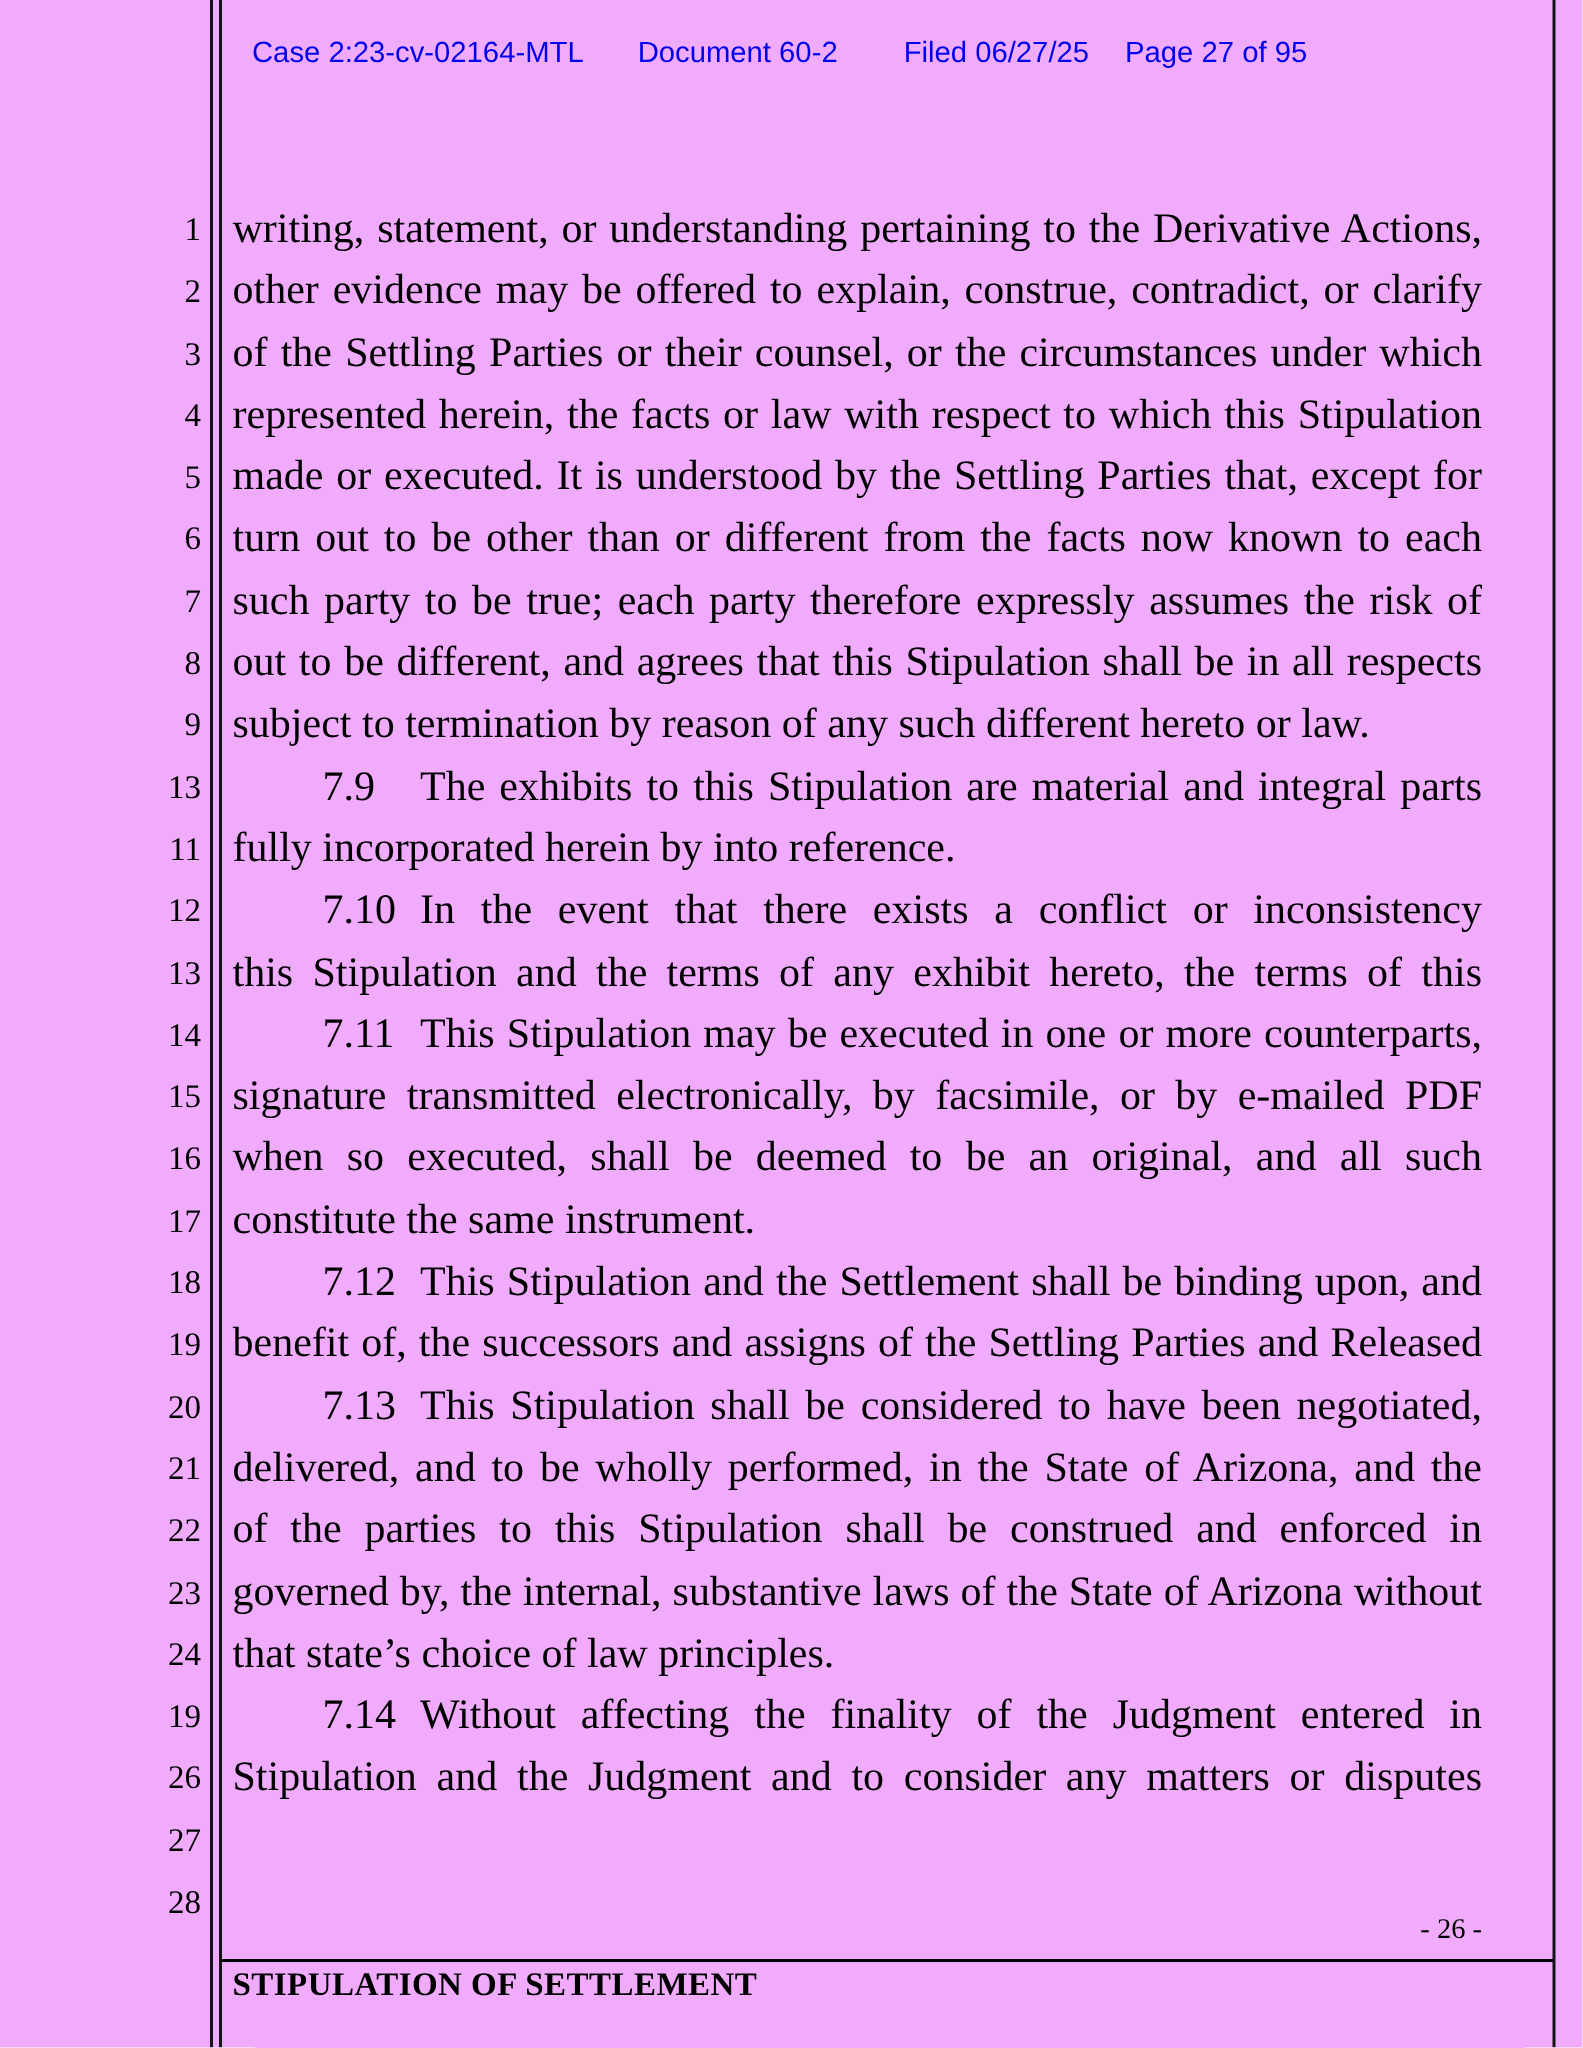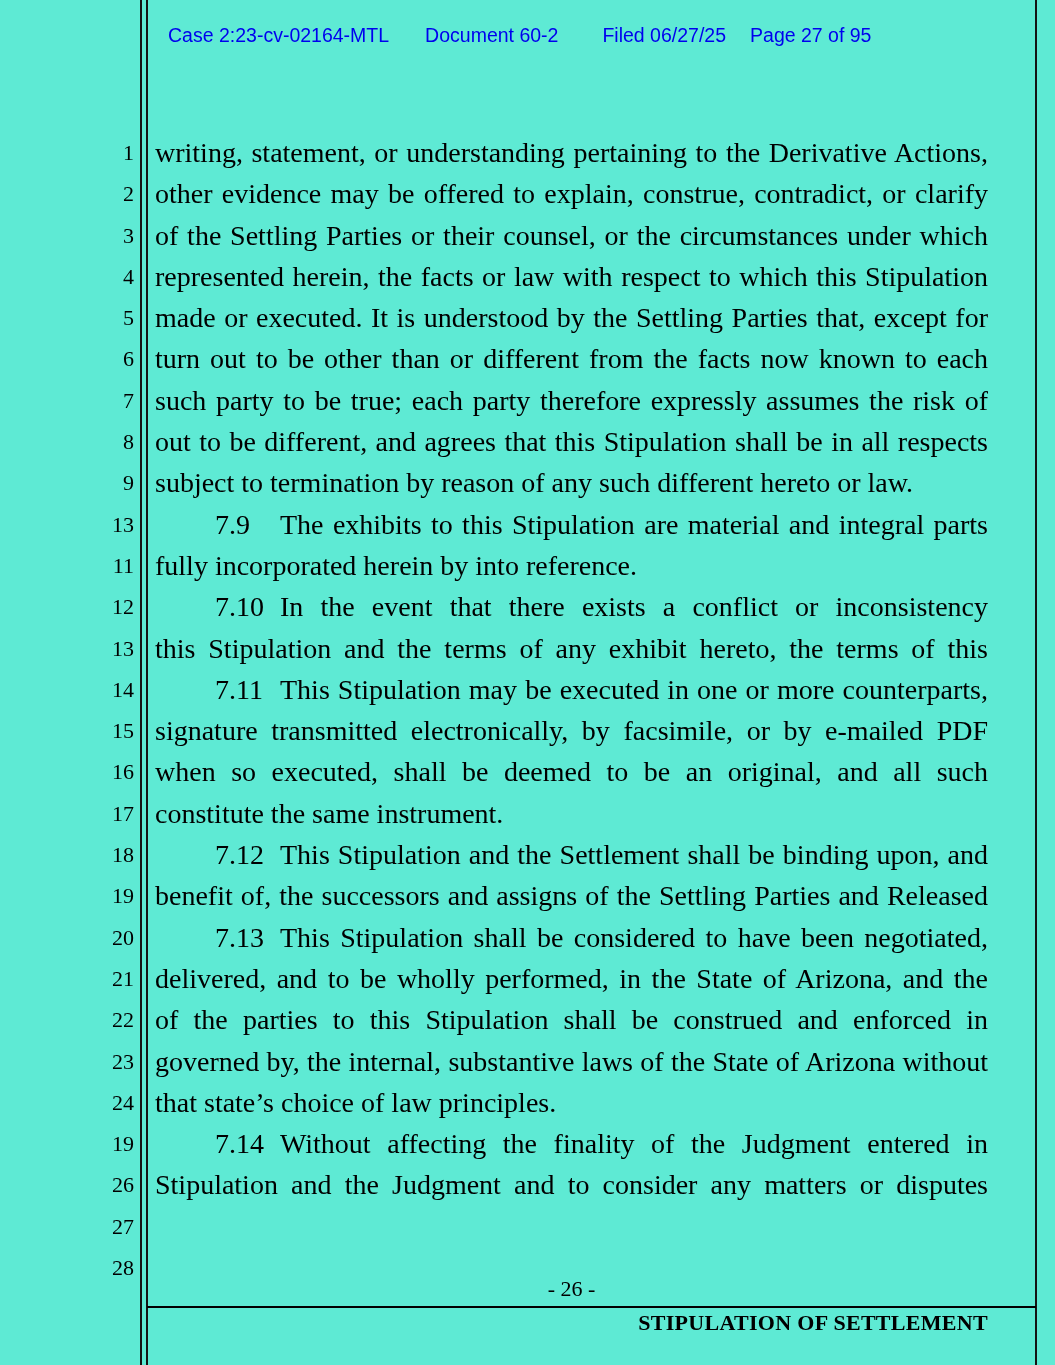--- a/index.html
+++ b/index.html
@@ -1,21 +1,21 @@
 <!DOCTYPE html>
 <html><head>
 <meta charset="utf-8">
 <style>
   * { margin: 0; padding: 0; box-sizing: border-box; }
   html, body { background: #ffffff; }
   .page {
     position: relative;
     width: 1055px;
     height: 1365px;
-    background: #5eead4;
+    background: #f0abfc;
     font-family: "Liberation Serif", "DejaVu Serif", serif;
     color: #000000;
     overflow: hidden;
   }
 
   
   .case-header {
     position: absolute;
     top: 24px;
     left: 168px;
@@ -62,37 +62,37 @@
   .line.end { text-align-last: auto; }
   .line.indent { padding-left: 60px; }
   .secnum { display: inline-block; width: 65px; }
 
   
   .footer-pagenum {
     position: absolute;
     top: 1276px;
     left: 155px;
     width: 833px;
-    text-align: center;
-    font-size: 22px;
+    text-align: right;
+    font-size: 19px;
   }
   .footer-rule {
     position: absolute;
     top: 1306px;
     left: 147px;
     width: 889px;
     height: 2px;
     background: #000000;
   }
   .footer-title {
     position: absolute;
     top: 1310px;
     left: 155px;
     width: 833px;
-    text-align: right;
+    text-align: left;
     font-size: 22px;
     font-weight: bold;
     letter-spacing: 0.3px;
   }
 </style>
 </head>
 <body>
 
 <div class="page">
 

